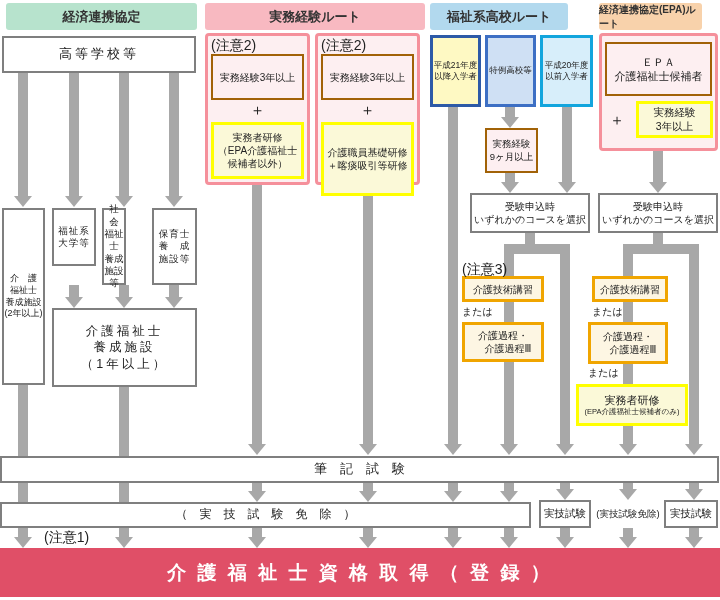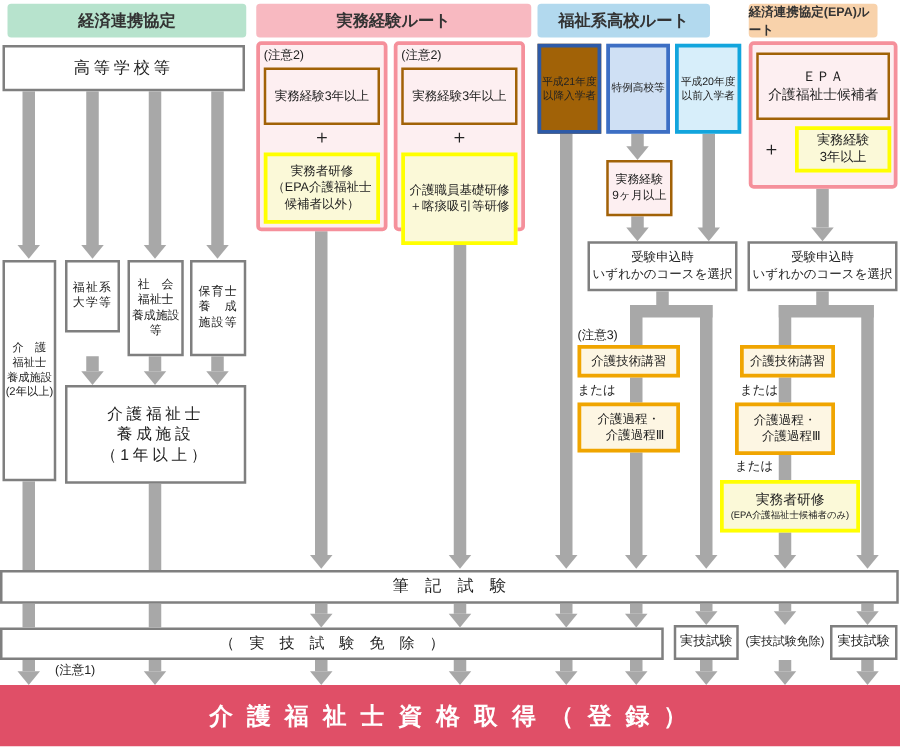--- a/index.html
+++ b/index.html
@@ -6,21 +6,21 @@
   #stage{position:relative;width:720px;height:600px;background:#fff;overflow:hidden;
          font-family:"Liberation Sans","DejaVu Sans",sans-serif;color:#222}
   .hdr{position:absolute;height:27px;top:3px;border-radius:3px;display:flex;align-items:center;
        justify-content:center;font-size:13px;font-weight:bold;color:#333;z-index:2}
   .bx{position:absolute;box-sizing:border-box;display:flex;align-items:center;justify-content:center;
       text-align:center;line-height:1.3;z-index:2;background:#fff;border:2px solid #7f7f7f}
   .ml{white-space:pre-line}
   .v{position:absolute;width:10px;background:#a8a8a8;z-index:1}
   .a{position:absolute;width:0;height:0;border-left:9px solid transparent;border-right:9px solid transparent;
      border-top:11px solid #a8a8a8;z-index:1}
-  .note{position:absolute;font-size:10px;z-index:3;color:#222}
+  .note{position:absolute;font-size:14px;z-index:3;color:#222}
   .pink{border:3px solid #f5909b;background:#fdeff1;border-radius:4px}
   .redb{border:2px solid #a16207;background:#fdeff1}
   .yel{border:3px solid #ffff00;background:#fbf9d8}
   .org{border:3px solid #f0a500;background:#fdf6e3}
   .plus{position:absolute;z-index:2;font-size:15px;text-align:center;line-height:20px}
   .or{position:absolute;z-index:2;font-size:10px;}
   .resultbar{position:absolute;left:0;top:548px;width:720px;height:49px;background:#e04f67;z-index:2;
              display:flex;align-items:center;justify-content:center;color:#fff;font-size:19px;
              font-weight:bold;letter-spacing:3px}
 </style>
@@ -44,21 +44,21 @@
   <div class="a" style="left:115px;top:196px"></div>
   <div class="v" style="left:169px;top:73px;height:123px"></div>
   <div class="a" style="left:165px;top:196px"></div>
 
   <div class="bx ml" style="left:2px;top:208px;width:43px;height:177px;font-size:9px">介　護
 福祉士
 養成施設
 (2年以上)</div>
   <div class="bx ml" style="left:52px;top:208px;width:44px;height:58px;font-size:9.5px;letter-spacing:1px">福祉系
 大学等</div>
-  <div class="bx ml" style="left:102px;top:208px;width:45px;height:77px;font-size:9.5px">社　会
+  <div class="bx ml" style="left:102px;top:208px;width:24px;height:77px;font-size:9.5px">社　会
 福祉士
 養成施設
 等</div>
   <div class="bx ml" style="left:152px;top:208px;width:45px;height:77px;font-size:9.5px;letter-spacing:1px">保育士
 養　成
 施設等</div>
 
   <div class="v" style="left:69px;top:285px;height:12px"></div>
   <div class="a" style="left:65px;top:297px"></div>
   <div class="v" style="left:119px;top:285px;height:12px"></div>
@@ -86,21 +86,21 @@
   <div class="bx redb" style="left:321px;top:54px;width:93px;height:46px;font-size:10px">実務経験3年以上</div>
   <div class="plus" style="left:315px;top:100px;width:105px">＋</div>
   <div class="bx yel ml" style="left:321px;top:122px;width:93px;height:74px;font-size:10px">介護職員基礎研修
 ＋喀痰吸引等研修</div>
 
   <div class="v" style="left:252px;top:185px;height:259px"></div>
   <div class="a" style="left:248px;top:444px"></div>
   <div class="v" style="left:363px;top:185px;height:259px"></div>
   <div class="a" style="left:359px;top:444px"></div>
 
-  <div class="bx ml" style="left:430px;top:35px;width:51px;height:72px;font-size:8.5px;border:3px solid #2d5aa7;background:#a16207">平成21年度
+  <div class="bx ml" style="left:430px;top:35px;width:51px;height:72px;font-size:8.5px;border:3px solid #2d5aa7;background:#fef9c3">平成21年度
 以降入学者</div>
   <div class="bx ml" style="left:485px;top:35px;width:51px;height:72px;font-size:8.5px;border:3px solid #3d6fc4;background:#cfe0f4">特例高校等</div>
   <div class="bx ml" style="left:540px;top:35px;width:53px;height:72px;font-size:8.5px;border:3px solid #12a5dd;background:#d7eefa">平成20年度
 以前入学者</div>
 
   <div class="v" style="left:505px;top:107px;height:11px"></div>
   <div class="a" style="left:501px;top:117px"></div>
   <div class="bx redb ml" style="left:485px;top:128px;width:53px;height:45px;font-size:9.5px">実務経験
 9ヶ月以上</div>
   <div class="v" style="left:505px;top:173px;height:10px"></div>

